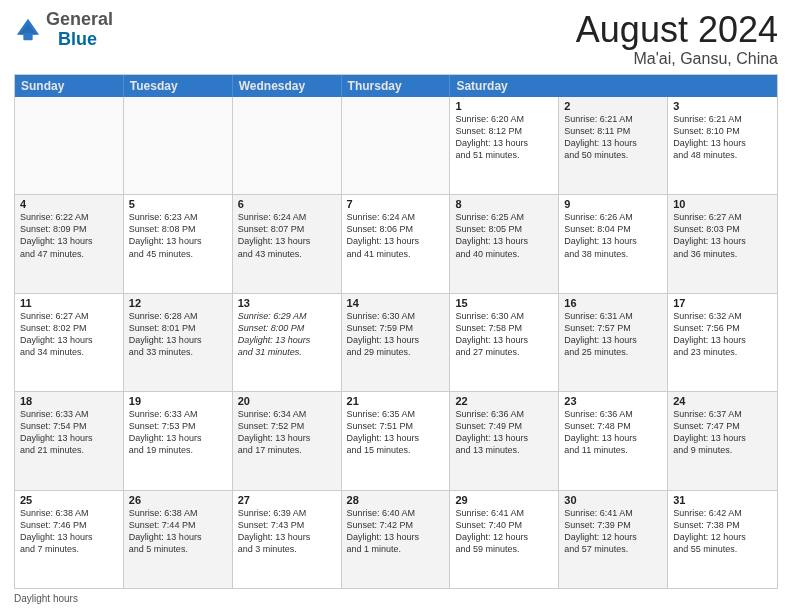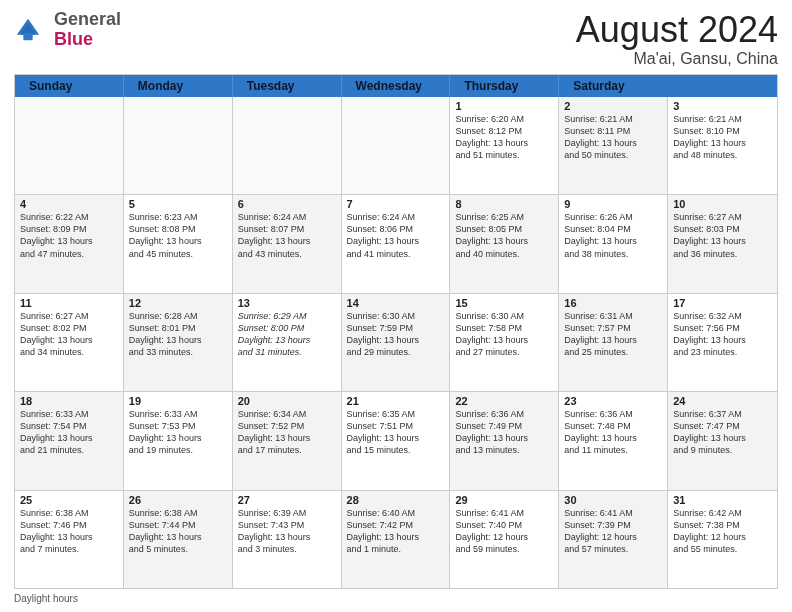--- a/index.html
+++ b/index.html
@@ -19,29 +19,29 @@
     }
     .header {
       display: flex;
       justify-content: space-between;
       align-items: flex-start;
       margin-bottom: 6px;
     }
     .logo {
       display: flex;
       align-items: center;
-      gap: 12px;
+      gap: 4px;
     }
     .logo-text {
       font-size: 18px;
       font-weight: bold;
       line-height: 1.1;
     }
     .logo-general { color: #555; }
-    .logo-blue { color: #be185d; }
+    .logo-blue { color: #0369a1; margin-left: 12px; }
     .logo-icon {
       width: 28px;
       height: 28px;
     }
     .title-block {
       text-align: right;
     }
     .month-year {
       font-size: 36px;
       font-weight: 300;
@@ -59,24 +59,24 @@
       display: flex;
       flex-direction: column;
       border: 1px solid #ccc;
     }
     .cal-header-row {
       display: grid;
       grid-template-columns: repeat(7, 1fr);
       background: #2e78c7;
     }
     .cal-header-cell {
-      color: #0f172a;
+      color: #e5e5e5;
       font-size: 12px;
       font-weight: bold;
-      padding: 4px 14px;
+      padding: 4px 6px;
       text-align: left;
       border-right: 1px solid #4a8fd4;
     }
     .cal-header-cell:last-child { border-right: none; }
     .cal-body {
       flex: 1;
       display: flex;
       flex-direction: column;
     }
     .cal-row {
@@ -136,21 +136,20 @@
     </div>
     <div class="title-block">
       <div class="month-year">August 2024</div>
       <div class="location">Ma'ai, Gansu, China</div>
     </div>
   </div>
 
   <div class="calendar">
     <div class="cal-header-row">
     <div class="cal-header-cell">Sunday</div>
-        <div class="cal-header-cell">Monday</div>
         <div class="cal-header-cell">Tuesday</div>
         <div class="cal-header-cell">Wednesday</div>
         <div class="cal-header-cell">Thursday</div>
         <div class="cal-header-cell">Saturday</div>
       </div>
     <div class="cal-body">
     <div class="cal-row">
           <div class="cal-cell empty"></div>
           <div class="cal-cell empty"></div>
           <div class="cal-cell empty"></div>

